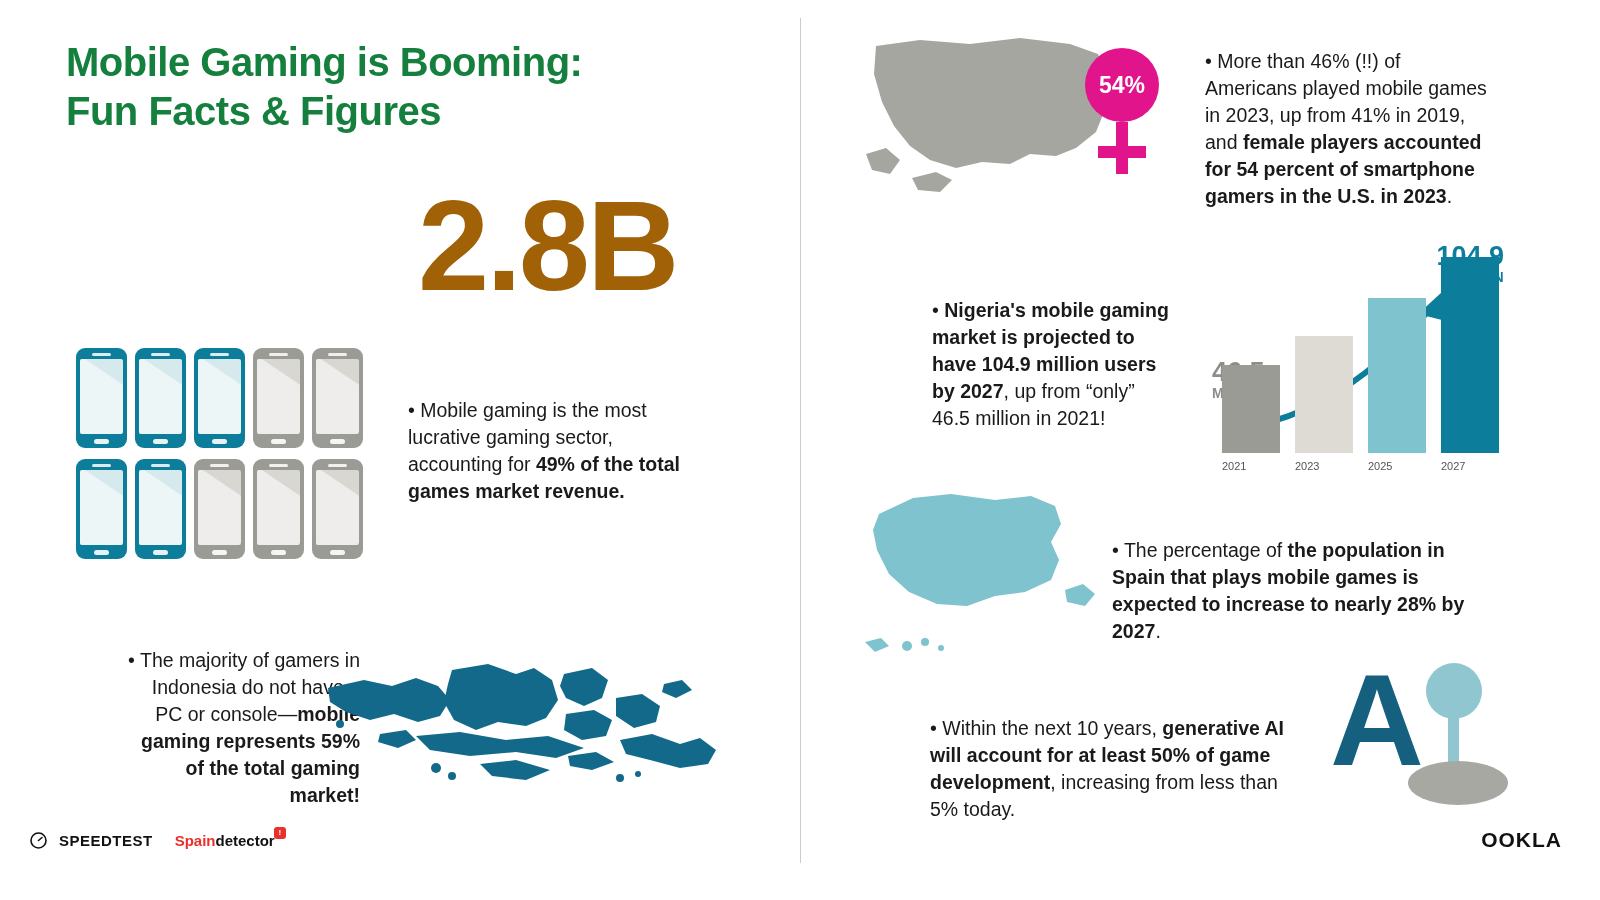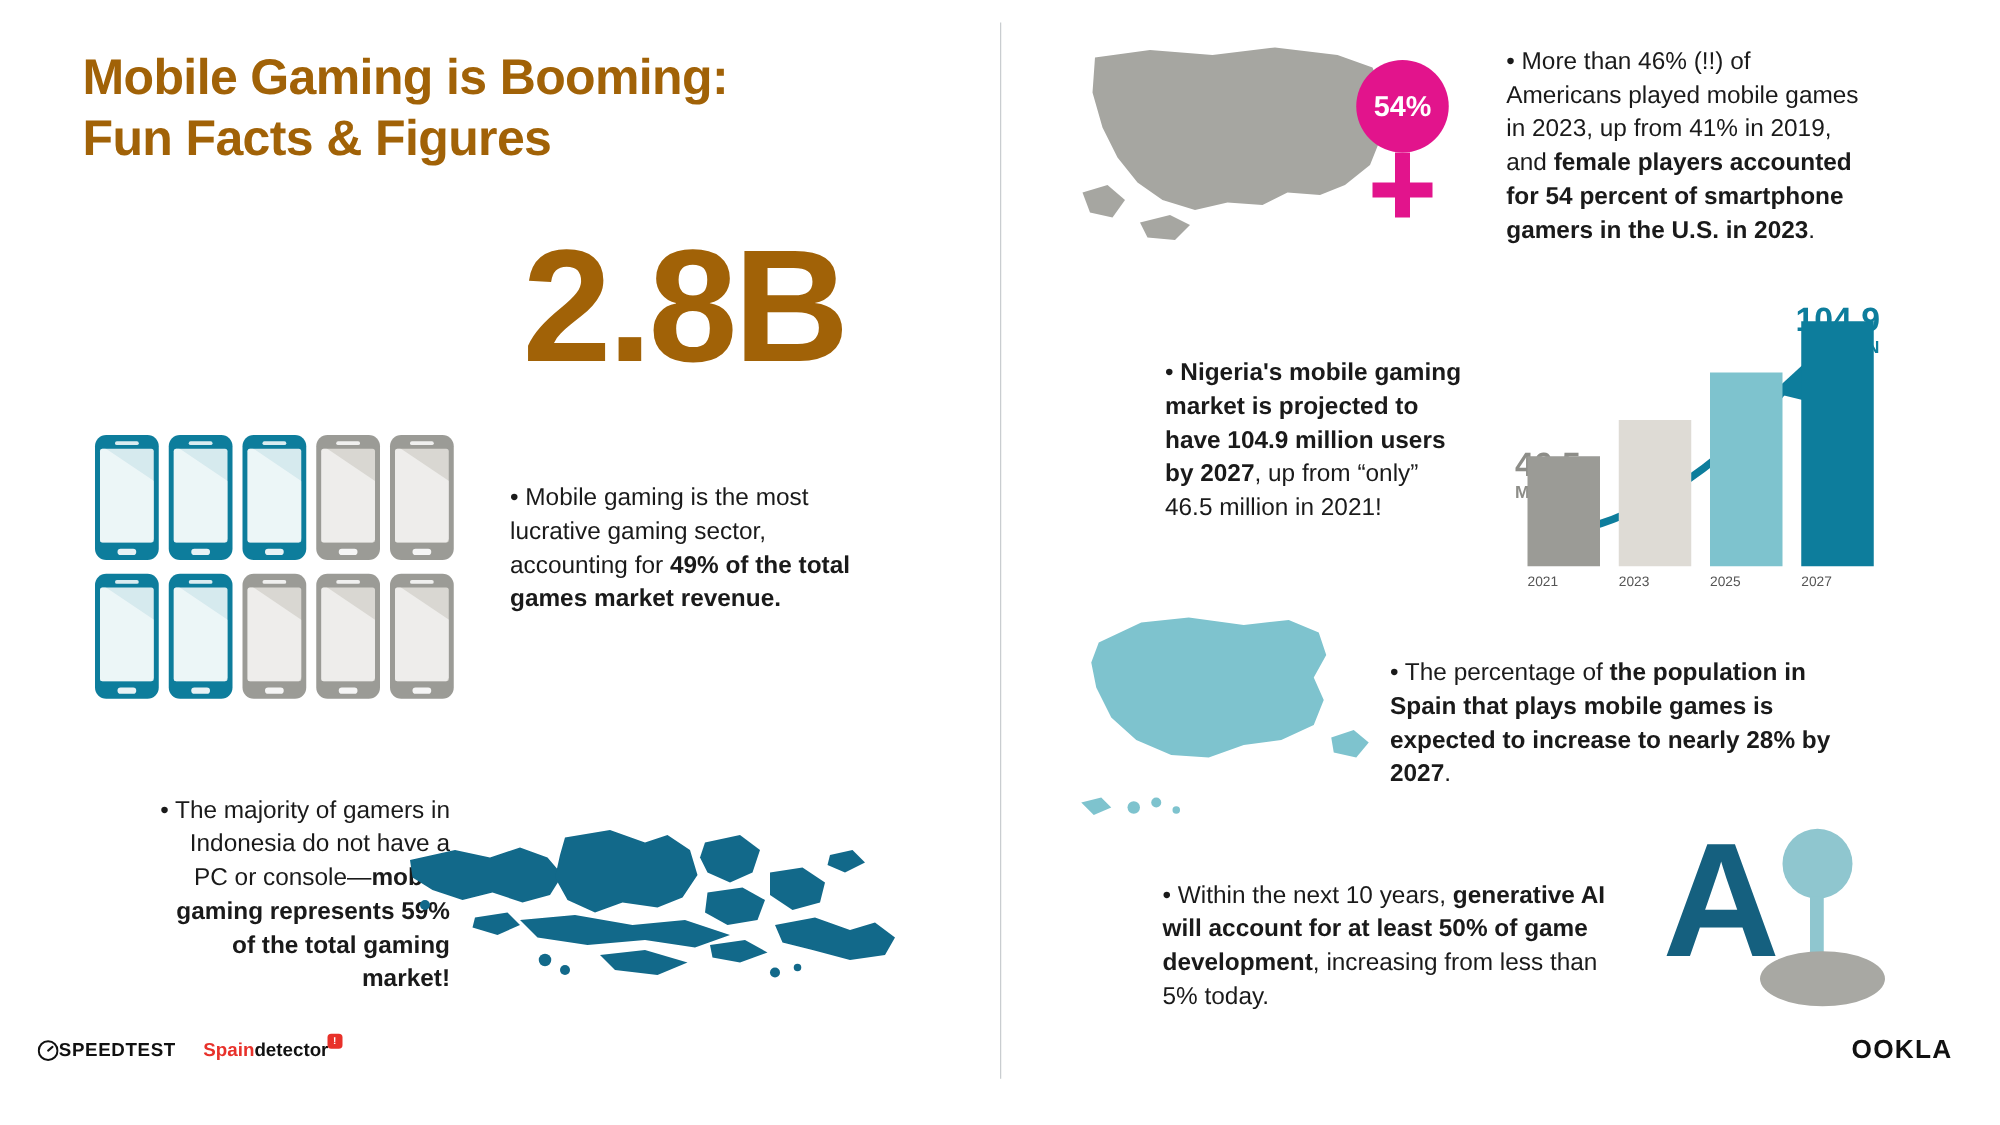--- a/index.html
+++ b/index.html
@@ -31,36 +31,37 @@
   
   .title {
     position: absolute;
     left: 66px;
     top: 38px;
     width: 680px;
     font-size: 40px;
     line-height: 1.22;
     font-weight: bold;
     letter-spacing: -0.5px;
-    color: #a16207;
+    color: #15803d;
   }
   .big-number {
     position: absolute;
     left: 418px;
     top: 182px;
     font-size: 128px;
     font-weight: bold;
     color: #a16207;
     letter-spacing: -3px;
     line-height: 1;
   }
   .fact {
     font-size: 19.5px;
     line-height: 1.38;
     color: #1a1a1a;
+    margin-top: 12px;
   }
   .fact b { font-weight: bold; }
   .fact-1 {
     position: absolute;
     left: 104px;
     top: 208px;
     width: 276px;
   }
   .fact-2 {
     position: absolute;
@@ -137,21 +138,21 @@
     position: absolute;
     left: 30px;
     top: 832px;
     display: flex;
     align-items: center;
     gap: 22px;
   }
   .speedtest-logo {
     display: flex;
     align-items: center;
-    gap: 0;
+    gap: 12px;
     font-size: 15px;
     font-weight: bold;
     letter-spacing: 0.5px;
     color: #111;
   }
   .dd-logo {
     font-size: 15px;
     font-weight: bold;
     color: #111;
     position: relative;

